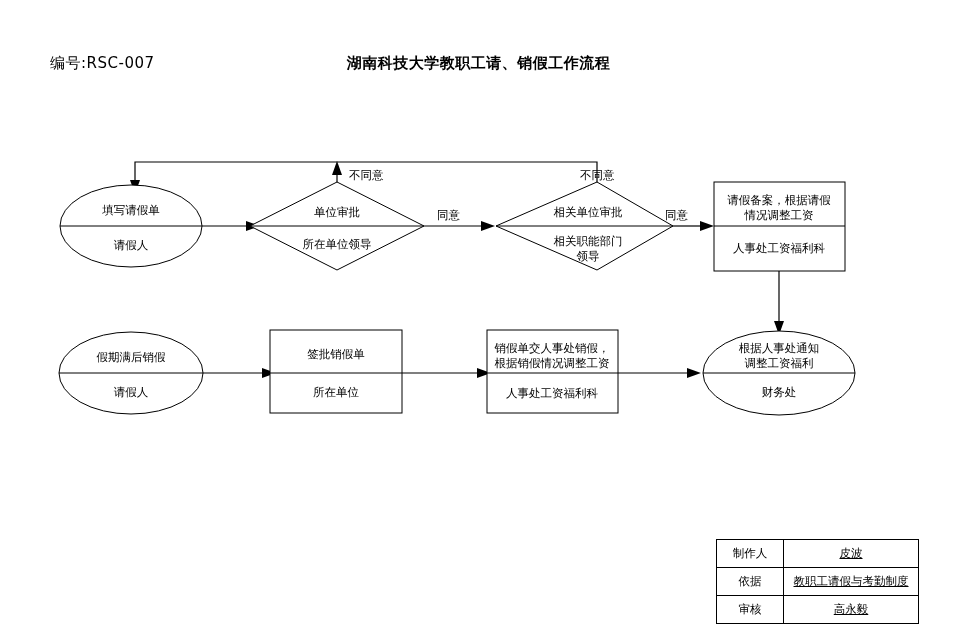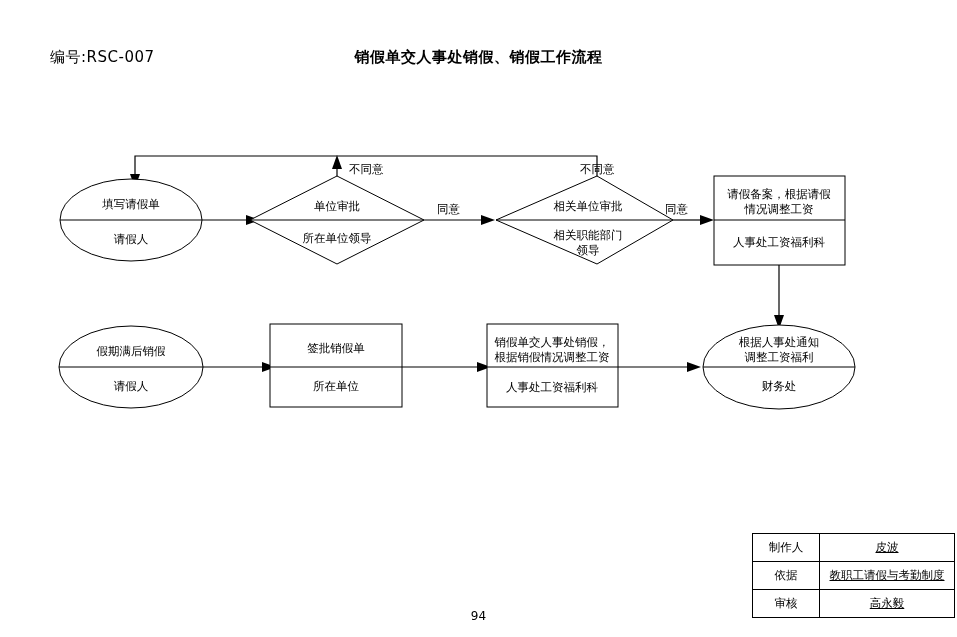--- a/index.html
+++ b/index.html
@@ -10,21 +10,21 @@
   body {
     width: 957px;
     height: 637px;
     position: relative;
     font-family: "DejaVu Sans", "Liberation Sans", sans-serif;
     color: #000000;
     overflow: hidden;
   }
   #page {
     position: absolute;
-    left: 0; top: 4px;
+    left: 0; top: 10px;
     width: 957px;
     height: 613px;
   }
   .doc-code {
     position: absolute;
     left: 50px;
     top: 44px;
     font-size: 15px;
     letter-spacing: 0.5px;
     white-space: nowrap;
@@ -85,40 +85,39 @@
     text-anchor: start;
   }
   
   .sig-table {
     position: absolute;
     left: 716px;
     top: 529px;
     width: 194px;
     border-collapse: collapse;
     table-layout: fixed;
-    margin-left: 36px;
   }
   .sig-table td {
     border: 1px solid #000000;
     height: 27px;
     font-size: 11.5px;
     text-align: center;
     padding: 0 2px;
     white-space: nowrap;
   }
   .sig-table td.sig-key { width: 62px; }
   .sig-table td.sig-val { width: 130px; text-decoration: underline; }
 </style>
 </head>
 <body>
 
 <div id="page">
 
   <div class="doc-code">编号:RSC-007</div>
-  <div class="doc-title">销假单交人事处销假、销假工作流程</div>
+  <div class="doc-title">湖南科技大学教职工请、销假工作流程</div>
 
   <svg id="flow" viewBox="0 0 957 637">
 
     <g>
       <path class="conn" d="M 597 186 L 597 152 L 135 152 L 135 172"></path>
       <polygon class="arrowhead" points="135,184 130,170 140,170"></polygon>
     </g>
 
     <g>
       <path class="conn" d="M 337 186 L 337 160"></path>
@@ -237,15 +236,14 @@
         <td class="sig-key">依据</td>
         <td class="sig-val">教职工请假与考勤制度</td>
       </tr>
       <tr>
         <td class="sig-key">审核</td>
         <td class="sig-val">高永毅</td>
       </tr>
     </tbody>
   </table>
 
-  <div class="page-number">94</div>
 
 </div>
 
 </body></html>

